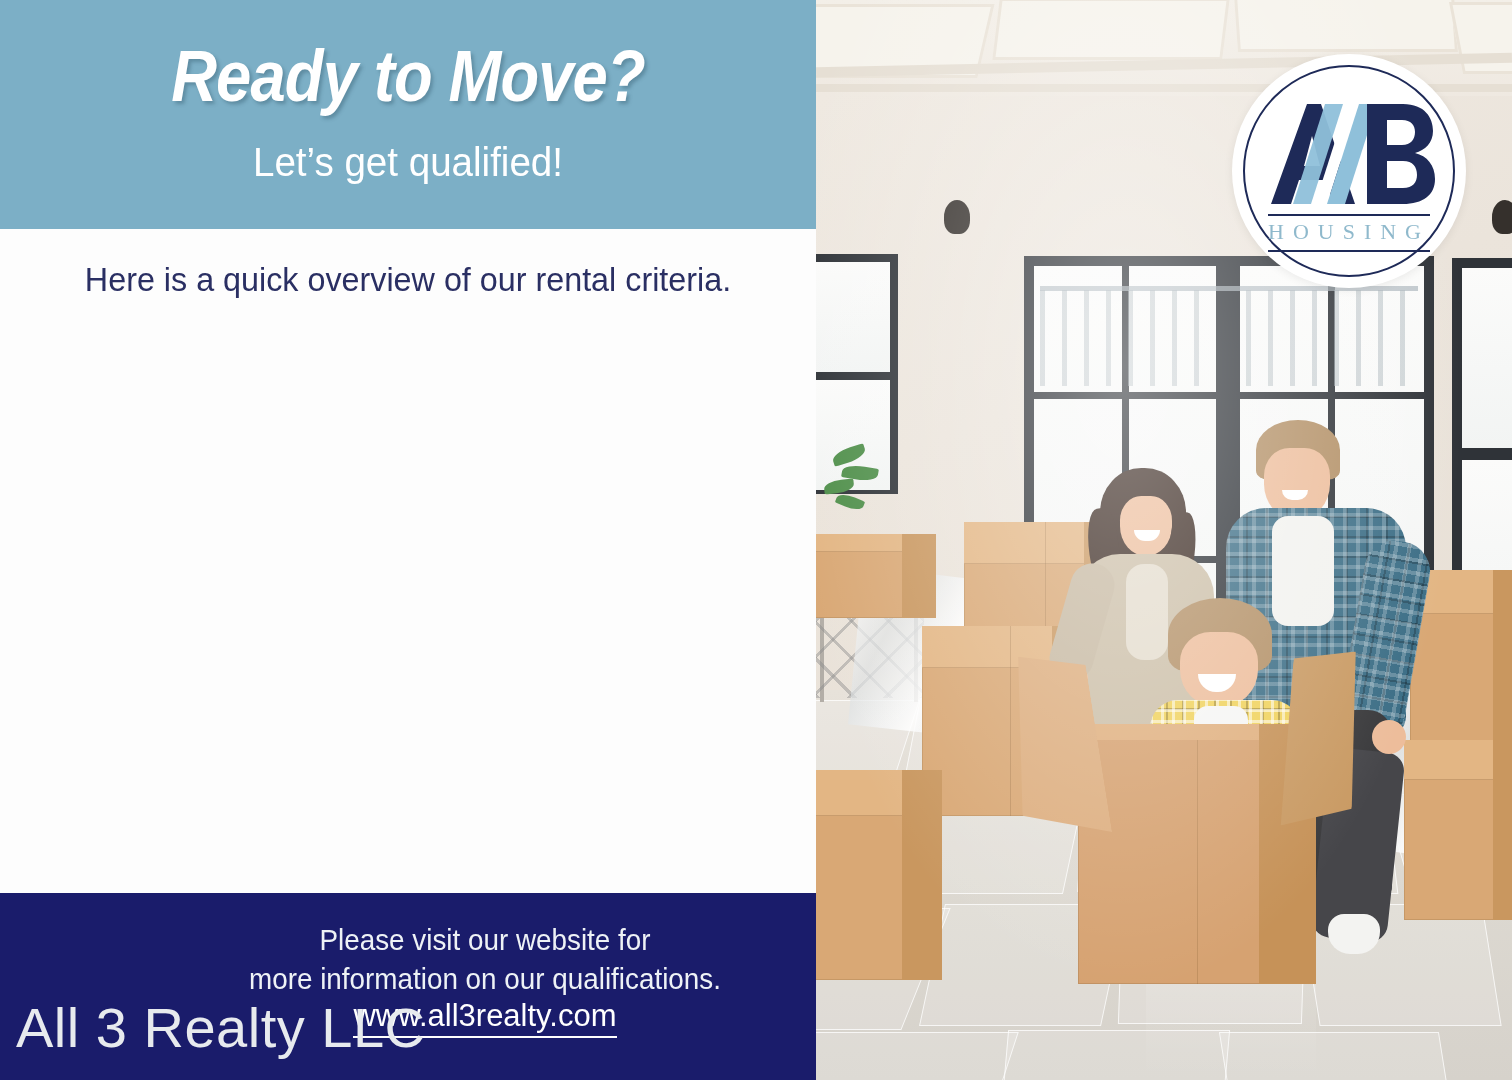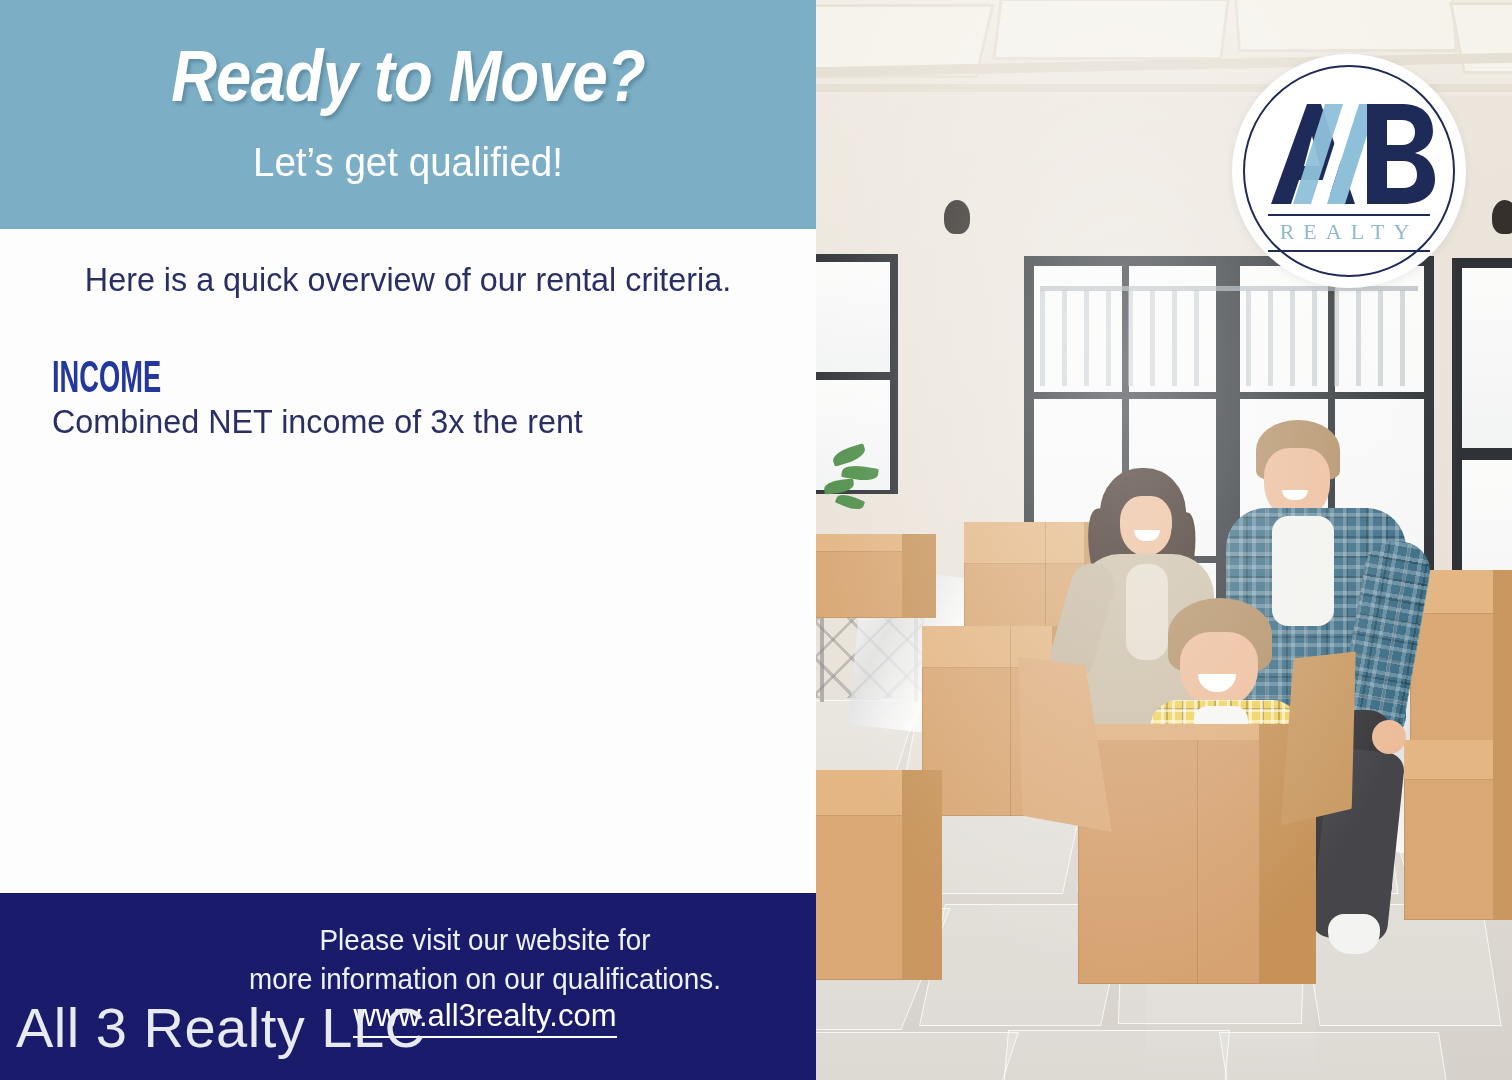--- a/index.html
+++ b/index.html
@@ -146,24 +146,20 @@
     <div class="hero-band"></div>
 
     <div class="hero-title">Ready to Move?</div>
 
     <div class="hero-sub">Let’s get qualified!</div>
 
     <div class="intro-line">Here is a quick overview of our rental criteria.</div>
 
     <div class="criteria">
 
-      <div class="crit-block">
-        <div class="crit-head">INCOME</div>
-        <div class="crit-line">Combined NET income of 3x the rent</div>
-      </div>
 
 
 
     </div>
 
     <div class="footer">
 
 
       <div class="footer-text">
         <div>Please visit our website for</div>
@@ -344,17 +340,17 @@
         <path d="M84 6 L96 6 L64 106 L52 106 Z" fill="#ffffff"></path>
         <path d="M96 6 L114 6 L82 106 L64 106 Z" fill="#8fc0da"></path>
 
         <path d="M104 6 L140 6 C162 6 170 20 170 33 C170 45 162 52 152 55
                  C164 58 172 67 172 81 C172 97 160 106 140 106 L104 106 Z
                  M124 22 L124 47 L139 47 C148 47 152 41 152 34 C152 27 148 22 139 22 Z
                  M124 63 L124 90 L140 90 C150 90 154 84 154 77 C154 69 150 63 140 63 Z" fill="#1e2a58"></path>
       </svg>
     </div>
     <div class="logo-rule" style="top:160px;"></div>
-    <div class="logo-word">REALTY</div>
+    <div class="logo-word">HOUSING</div>
     <div class="logo-rule" style="top:196px;"></div>
   </div>
 
 </div>
 
 </body></html>

